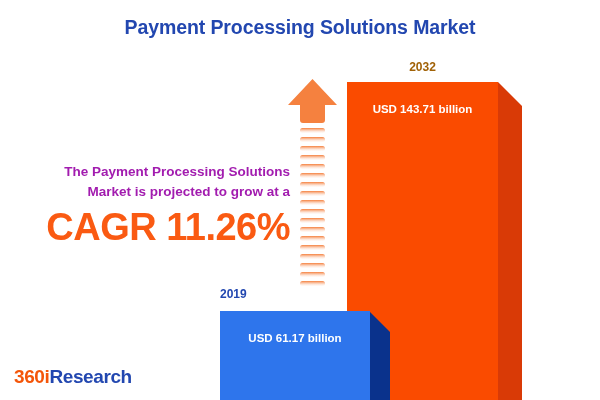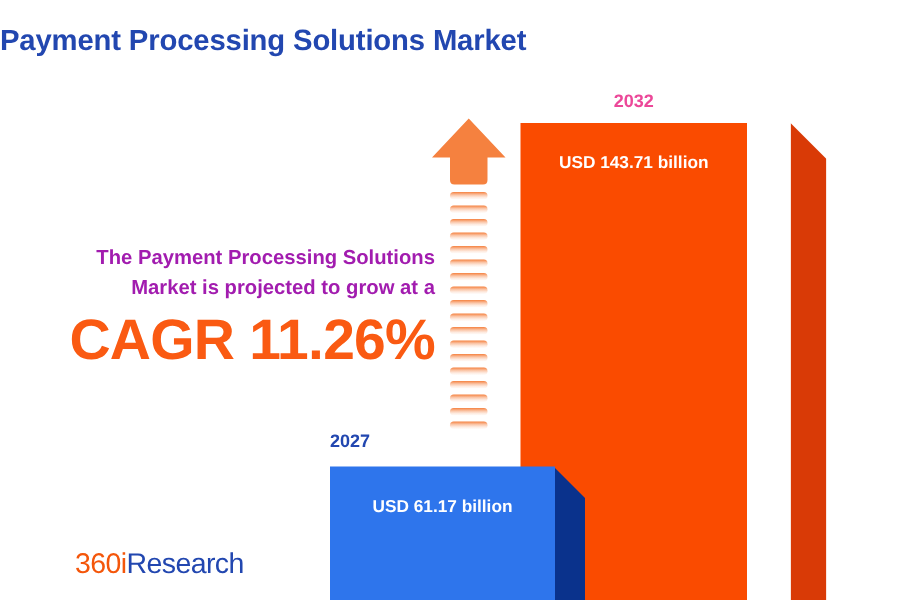--- a/index.html
+++ b/index.html
@@ -20,21 +20,21 @@
     background: #ffffff;
     overflow: hidden;
   }
 
   
   #chart-title {
     position: absolute;
     left: 0;
     top: 16px;
     width: 600px;
-    text-align: left;
+    text-align: center;
     font-size: 19.5px;
     font-weight: bold;
     color: #2247b0;
     letter-spacing: -0.1px;
   }
 
   
   #cagr-block {
     position: absolute;
     left: 8px;
@@ -57,23 +57,22 @@
     letter-spacing: -0.5px;
     line-height: 1.1;
   }
 
   
   #logo {
     position: absolute;
     left: 14px;
     top: 366px;
     font-size: 19px;
-    font-weight: normal;
+    font-weight: bold;
     letter-spacing: -0.4px;
-    margin-left: 36px;
   }
   .logo-360 { color: #f4560a; }
   .logo-i { color: #f4560a; }
   .logo-research { color: #2247b0; }
 
   
   #growth-arrow {
     position: absolute;
     left: 287px;
     top: 78px;
@@ -82,21 +81,21 @@
   }
   #growth-arrow svg { display: block; }
 
   
   .bar-group { position: absolute; }
 
   
   #bar-2032 {
     left: 347px;
     top: 82px;
-    width: 204px;
+    width: 175px;
     height: 318px;
   }
   #bar-2032 .side {
     position: absolute;
     right: 0;
     top: 0;
     width: 24px;
     height: 100%;
     background: #d93a06;
     clip-path: polygon(0 0, 100% 24px, 100% 100%, 0 100%);
@@ -118,21 +117,21 @@
     color: #ffffff;
     font-size: 11.5px;
     font-weight: bold;
   }
   #label-2032 {
     position: absolute;
     left: 347px;
     top: 60px;
     width: 151px;
     text-align: center;
-    color: #ec4899;
+    color: #a16207;
     font-size: 12px;
     font-weight: bold;
   }
 
   
   #bar-2024 {
     left: 220px;
     top: 311px;
     width: 170px;
     height: 89px;
@@ -225,21 +224,21 @@
     </svg>
   </div>
 
   <div id="label-2032">2032</div>
   <div id="bar-2032" class="bar-group">
     <div class="side"></div>
     <div class="front"></div>
     <div class="bar-value">USD 143.71 billion</div>
   </div>
 
-  <div id="label-2024">2027</div>
+  <div id="label-2024">2019</div>
   <div id="bar-2024" class="bar-group">
     <div class="side"></div>
     <div class="front"></div>
     <div class="bar-value">USD 61.17 billion</div>
   </div>
 
   <div id="logo">
     <span class="logo-360">360</span><span class="logo-i">i</span><span class="logo-research">Research</span>
   </div>
 

